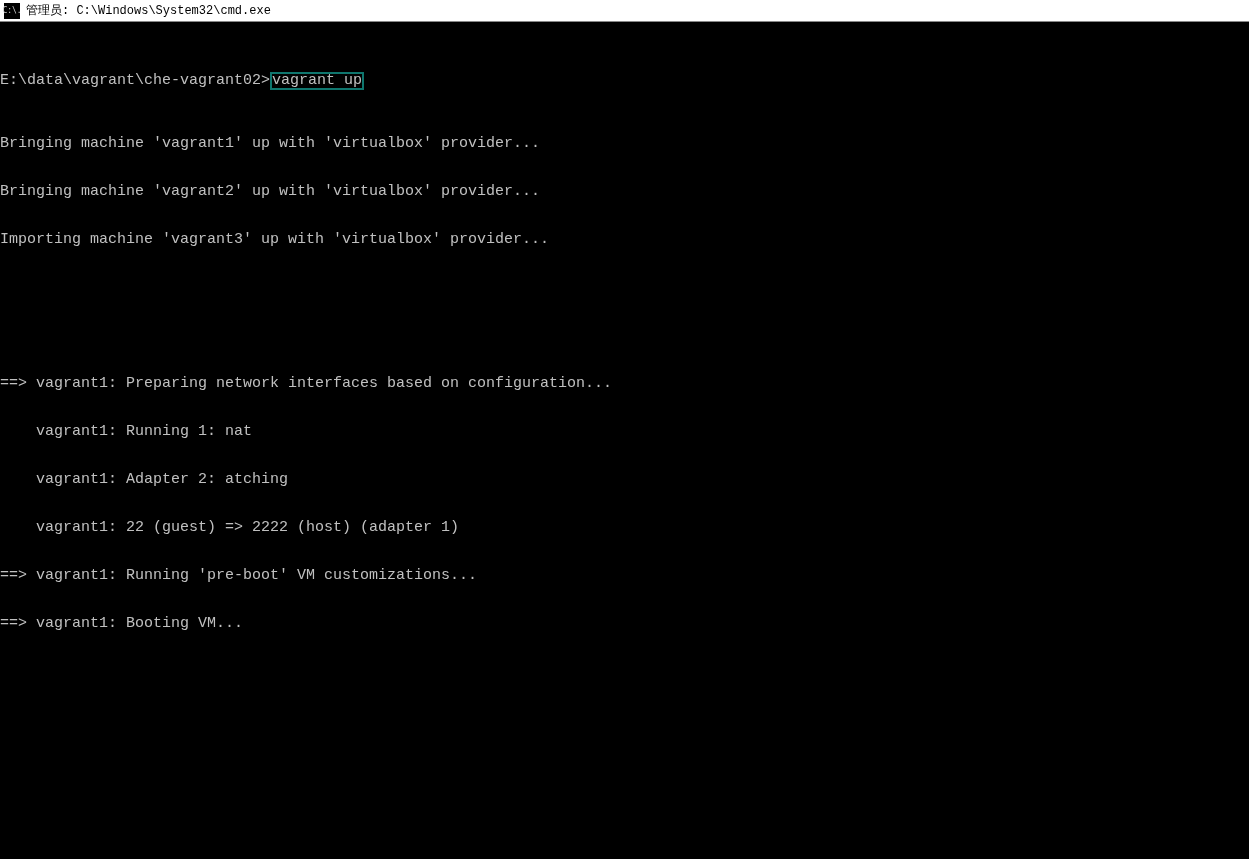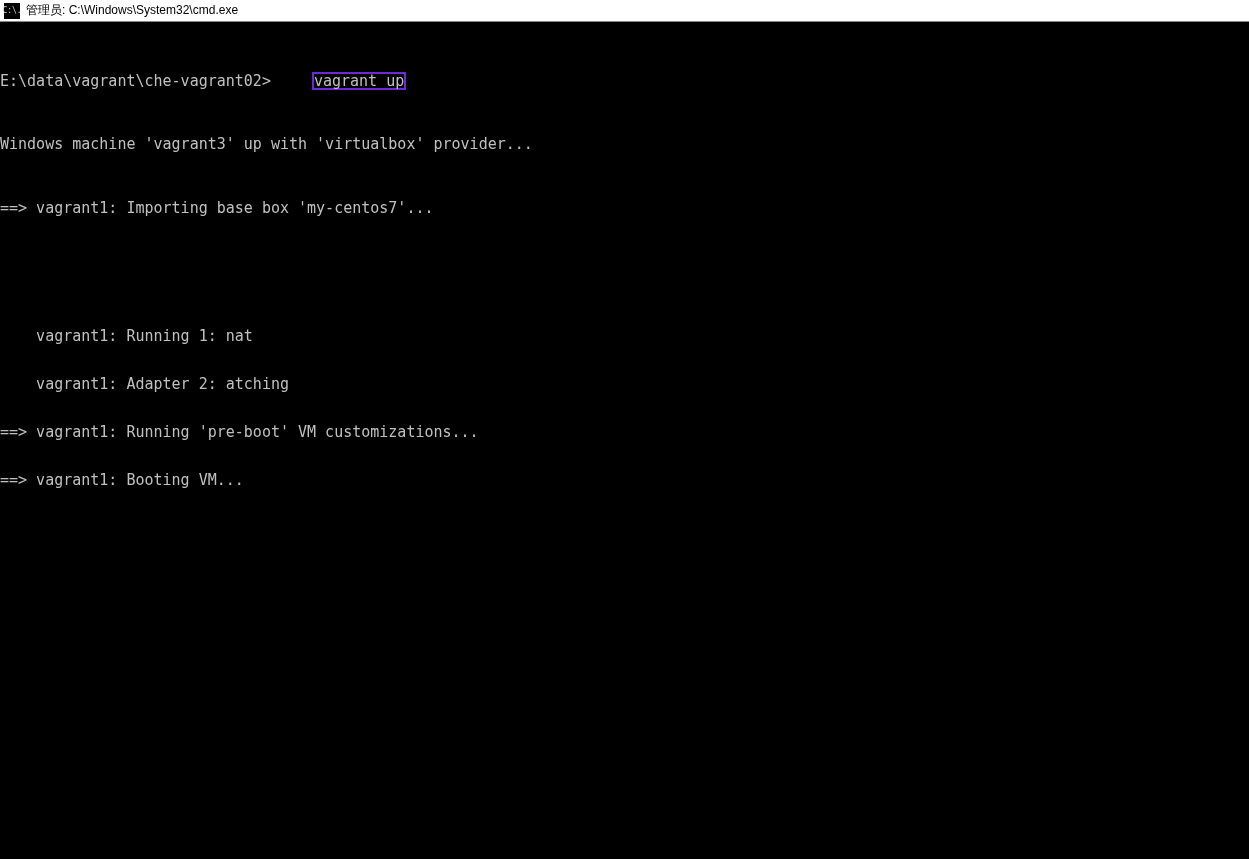--- a/index.html
+++ b/index.html
@@ -1,15 +1,15 @@
 <!DOCTYPE html>
 <html><head>
 <meta charset="utf-8">
 <style>
-  * { margin: 0; padding: 0; box-sizing: border-box; }
+  * { margin: 0; padding: 0; box-sizing: border-box; font-family: Liberation Mono, monospace; }
   body {
     width: 1249px;
     height: 859px;
     background: #000;
     font-family: "NSimSun", "SimSun", Consolas, monospace;
     font-size: 15px;
     overflow: hidden;
   }
   .titlebar {
     height: 22px;
@@ -35,49 +35,51 @@
   }
   .term {
     padding: 2px 0 0 0;
     color: #c0c0c0;
     white-space: pre;
     line-height: 16px;
     position: relative;
   }
   .line { display: block; height: 16px; }
   .hl {
-    border: 2px solid #6d28d9;
+    border: 2px solid #0f766e;
     display: inline-block;
     line-height: 14px;
     position: relative;
-    margin-left: 41px;
   }
 </style>
 </head>
 <body>
 
 <div class="titlebar">
   <span class="cmd-icon">C:\.</span>
   <span>管理员: C:\Windows\System32\cmd.exe</span>
 </div>
 
 <div class="term">
   
   <span class="line"><span>E:\data\vagrant\che-vagrant02&gt;</span><span class="hl"><span>vagrant up</span></span></span>
 
-  <span class="line">Windows machine 'vagrant3' up with 'virtualbox' provider...</span>
+  <span class="line">Bringing machine 'vagrant1' up with 'virtualbox' provider...</span>
+  <span class="line">Bringing machine 'vagrant2' up with 'virtualbox' provider...</span>
+  <span class="line">Importing machine 'vagrant3' up with 'virtualbox' provider...</span>
 
-  <span class="line">==&gt; vagrant1: Importing base box 'my-centos7'...</span>
 
   
 
   
 
+  <span class="line">==&gt; vagrant1: Preparing network interfaces based on configuration...</span>
   <span class="line">    vagrant1: Running 1: nat</span>
   <span class="line">    vagrant1: Adapter 2: atching</span>
+  <span class="line">    vagrant1: 22 (guest) =&gt; 2222 (host) (adapter 1)</span>
   <span class="line">==&gt; vagrant1: Running 'pre-boot' VM customizations...</span>
   <span class="line">==&gt; vagrant1: Booting VM...</span>
   
   
   
   
   
   
   
   

